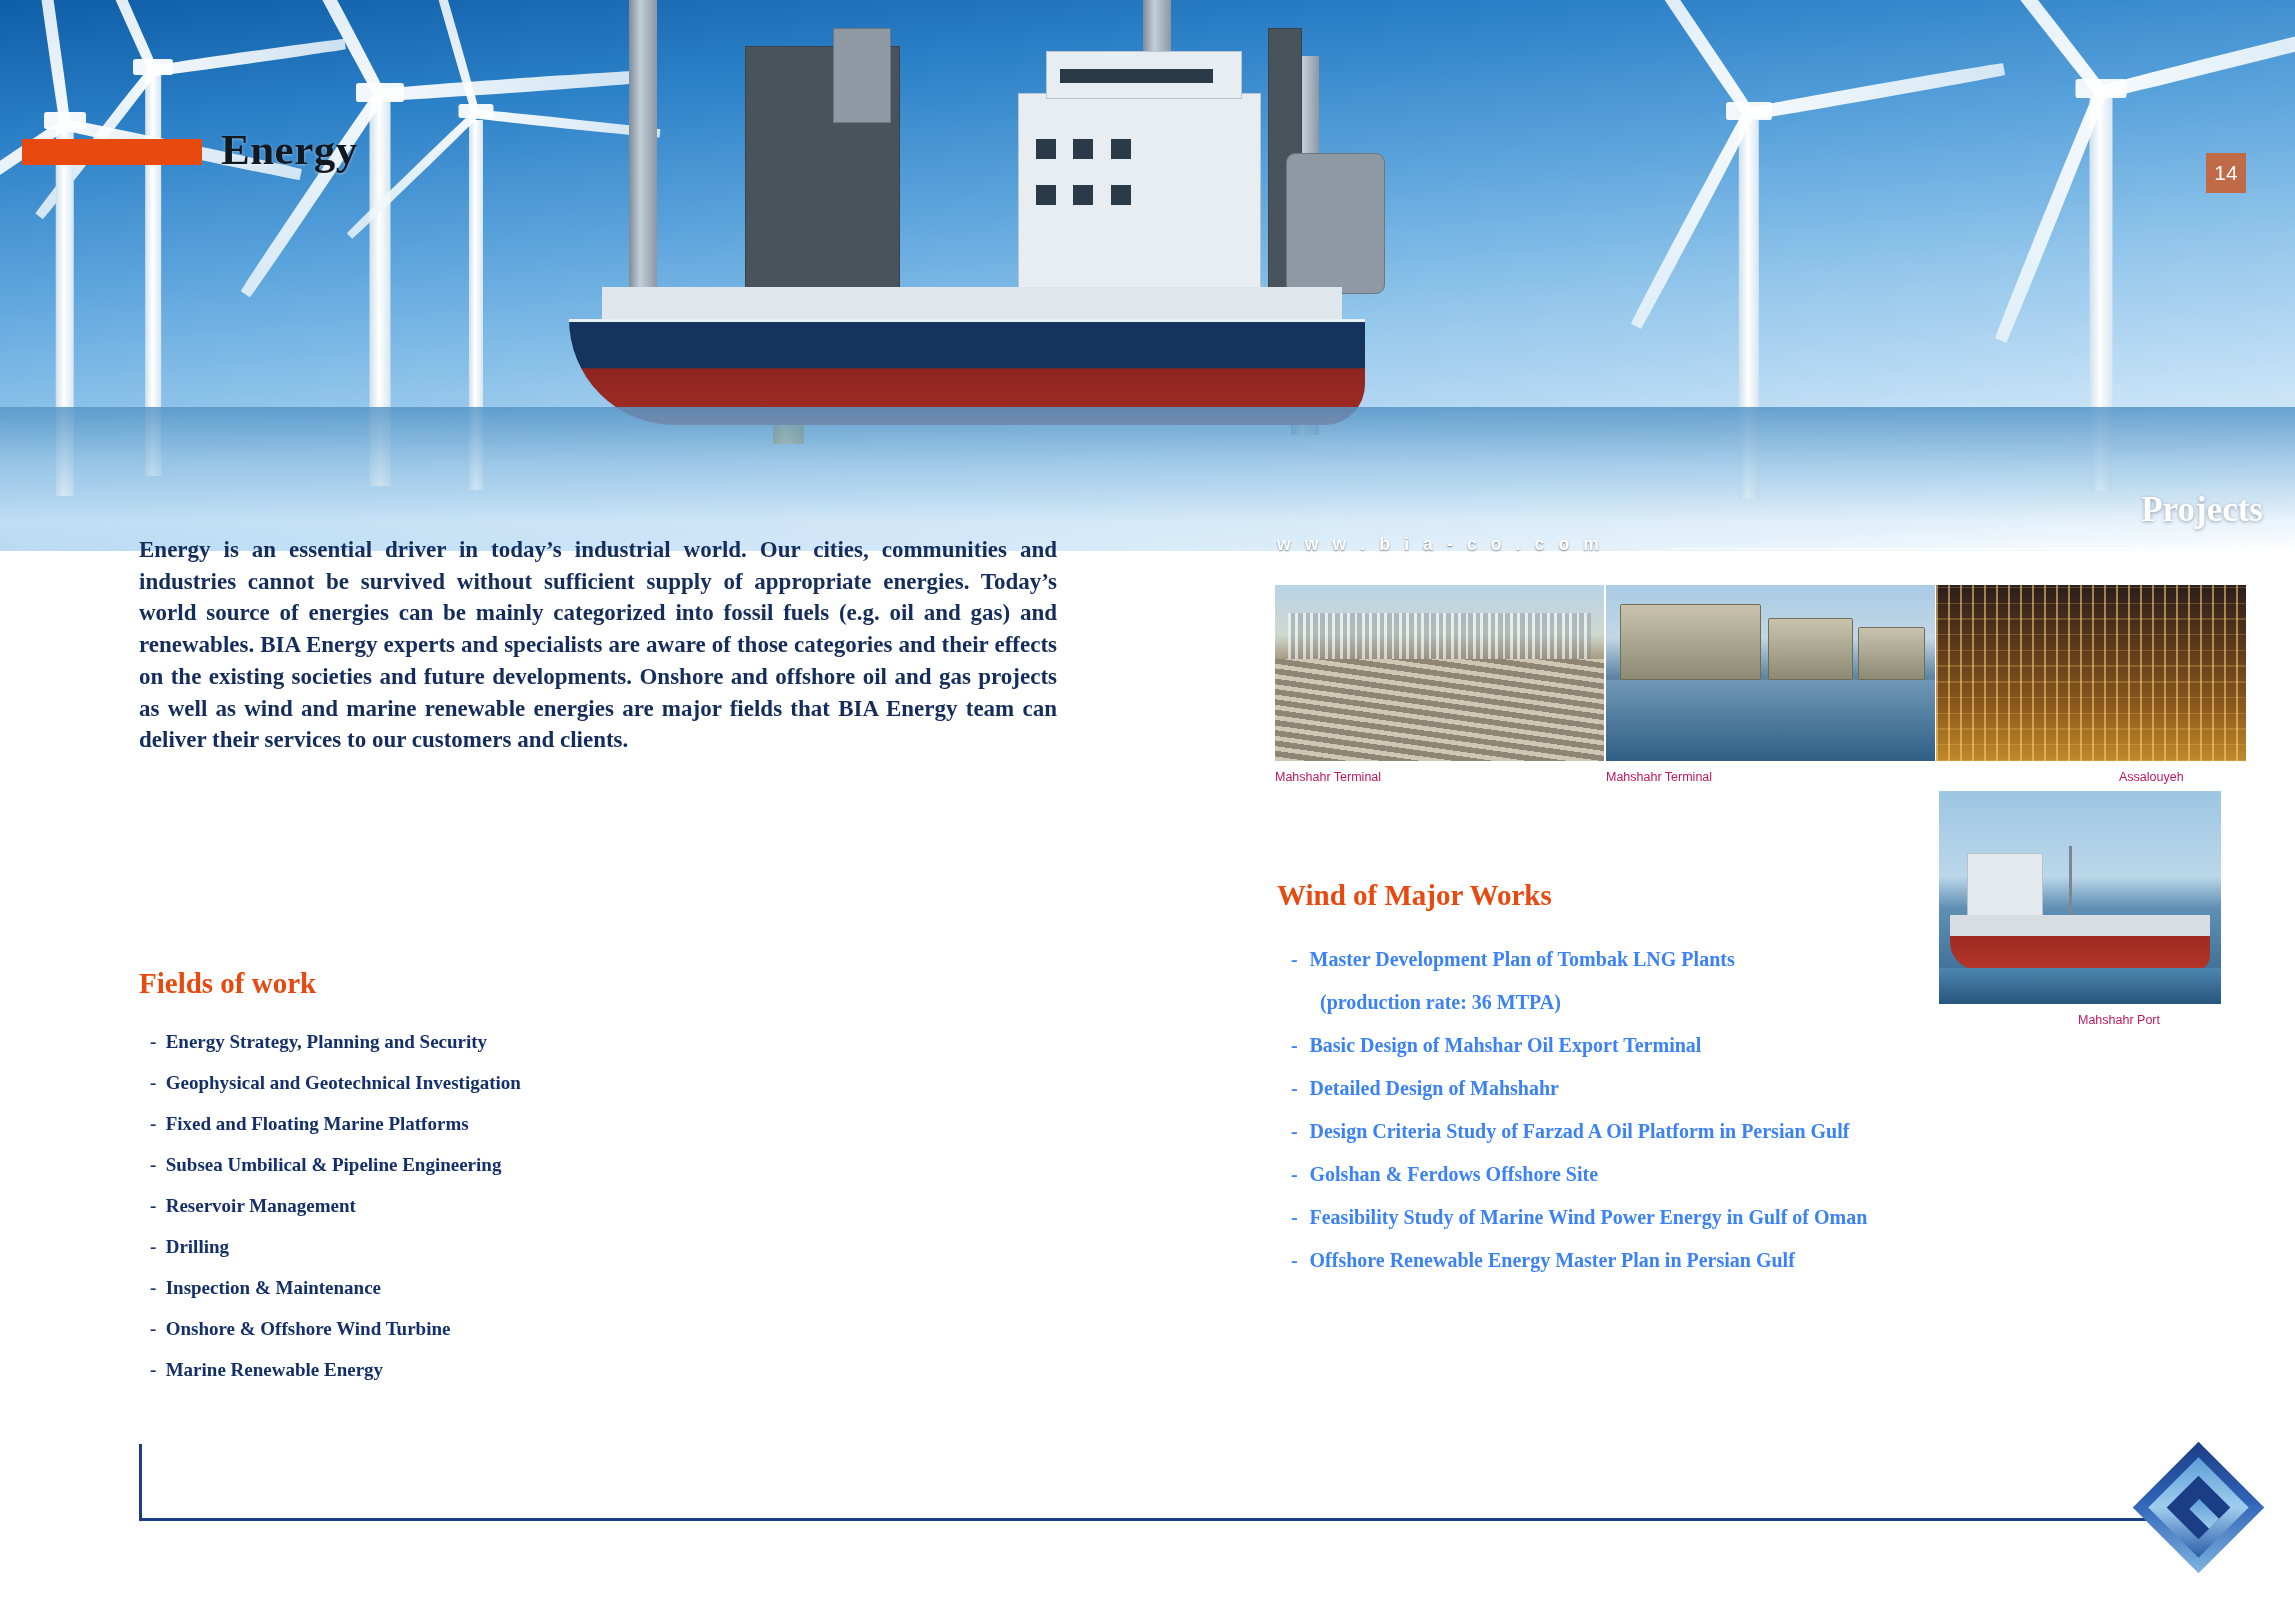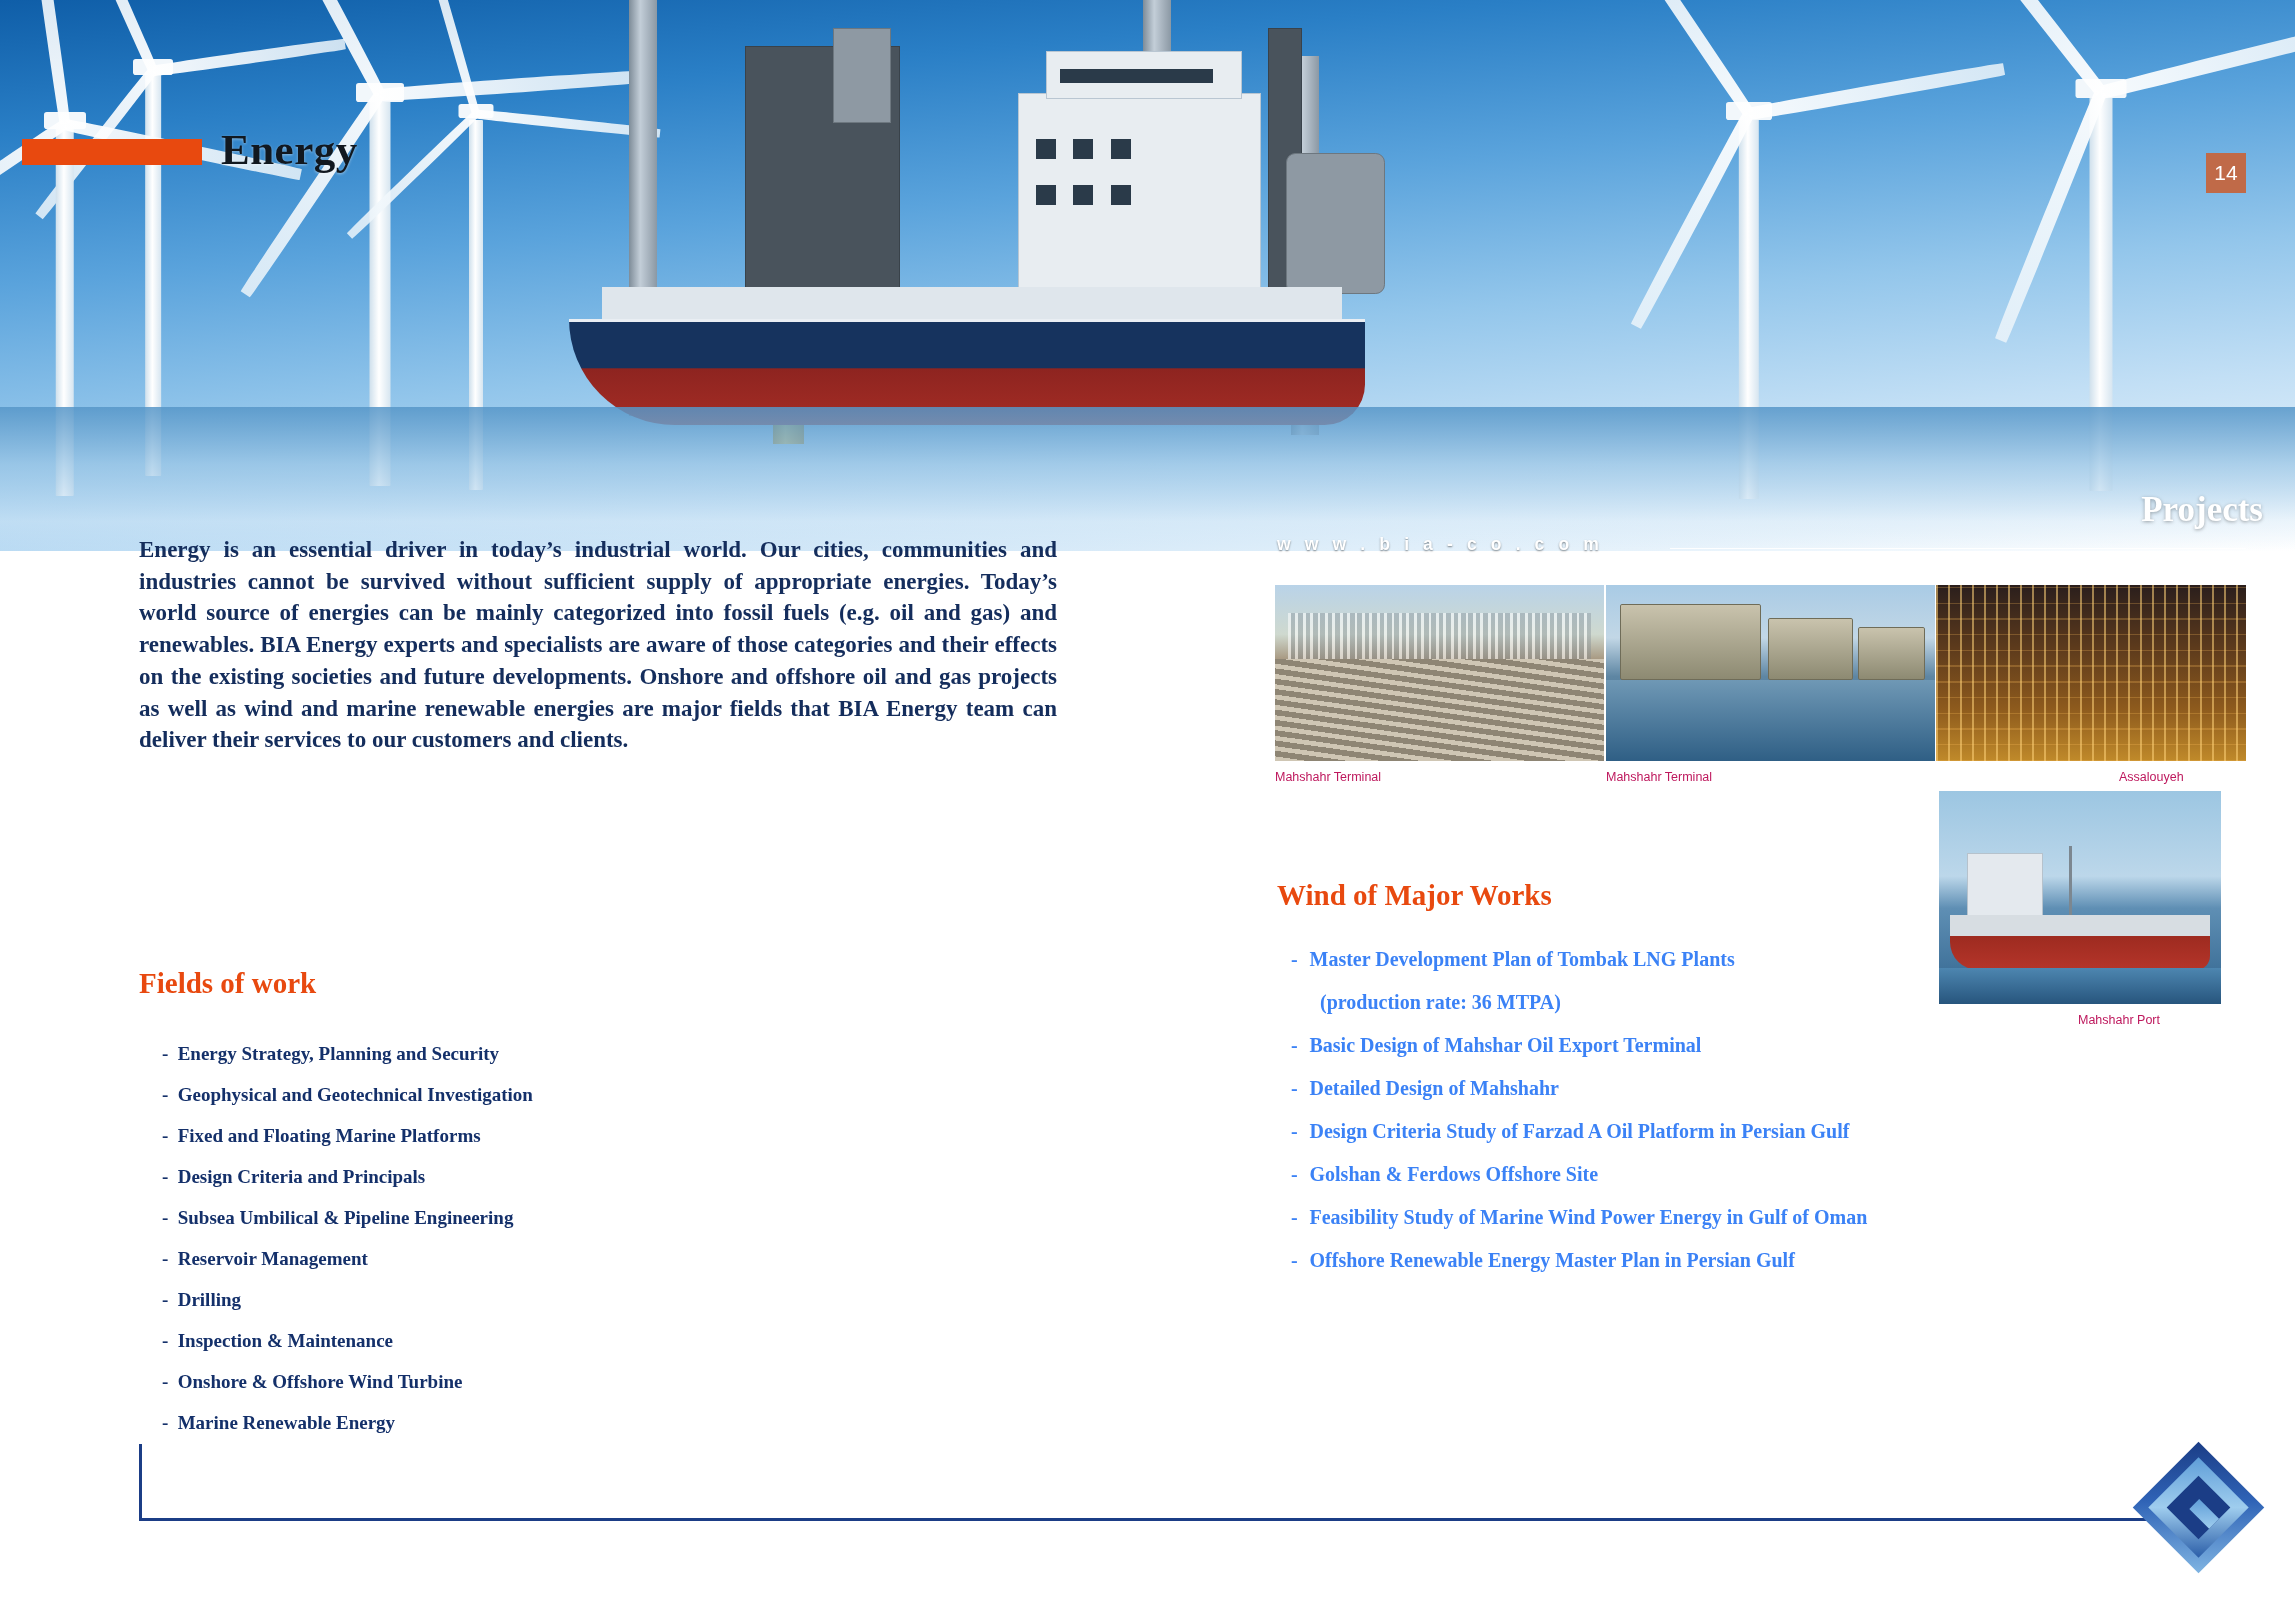--- a/index.html
+++ b/index.html
@@ -209,21 +209,21 @@
     position: absolute;
     left: 139px;
     top: 967px;
   }
   .fields-list {
     position: absolute;
     left: 150px;
     top: 1032px;
     width: 879px;
     list-style: none;
-    margin: 12px;
+    margin: 0;
     padding: 0;
   }
   .fields-list li {
     font-size: 19px;
     font-weight: bold;
     color: #14306a;
     line-height: 1.0;
     padding: 0 0 22px 0;
     white-space: nowrap;
   }
@@ -449,21 +449,20 @@
   <div class="projects-rule"></div>
 
   <div class="intro">Energy is an essential driver in today’s industrial world. Our cities, communities and industries cannot be survived without sufficient supply of appropriate energies. Today’s world source of energies can be mainly categorized into fossil fuels (e.g. oil and gas) and renewables. BIA Energy experts and specialists are aware of those categories and their effects on the existing societies and future developments. Onshore and offshore oil and gas projects as well as wind and marine renewable energies are major fields that BIA Energy team can deliver their services to our customers and clients.</div>
 
   <div class="h-orange fields-head">Fields of work</div>
 
   <ul class="fields-list">
     <li><span class="dash">-</span><span>Energy Strategy, Planning and Security</span></li>
     <li><span class="dash">-</span><span>Geophysical and Geotechnical Investigation</span></li>
     <li><span class="dash">-</span><span>Fixed and Floating Marine Platforms</span></li>
-    <li><span class="dash">-</span><span>Design Criteria and Principals</span></li>
     <li><span class="dash">-</span><span>Subsea Umbilical &amp; Pipeline Engineering</span></li>
     <li><span class="dash">-</span><span>Reservoir Management</span></li>
     <li><span class="dash">-</span><span>Drilling</span></li>
     <li><span class="dash">-</span><span>Inspection &amp; Maintenance</span></li>
     <li><span class="dash">-</span><span>Onshore &amp; Offshore Wind Turbine</span></li>
     <li><span class="dash">-</span><span>Marine Renewable Energy</span></li>
   </ul>
 
   <div class="thumb t1" style="left:1275px; top:585px; width:329px; height:176px;">
     <div class="plant"></div>

